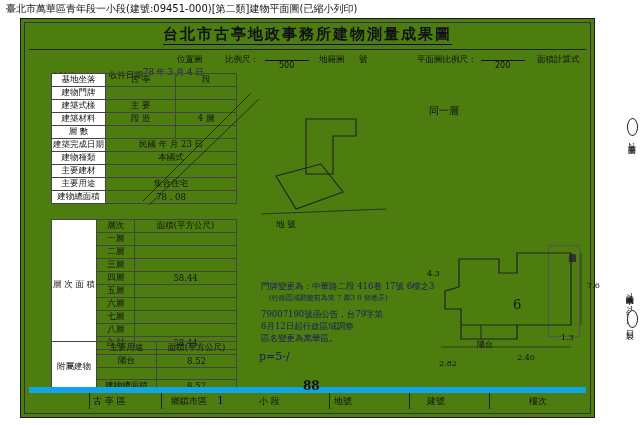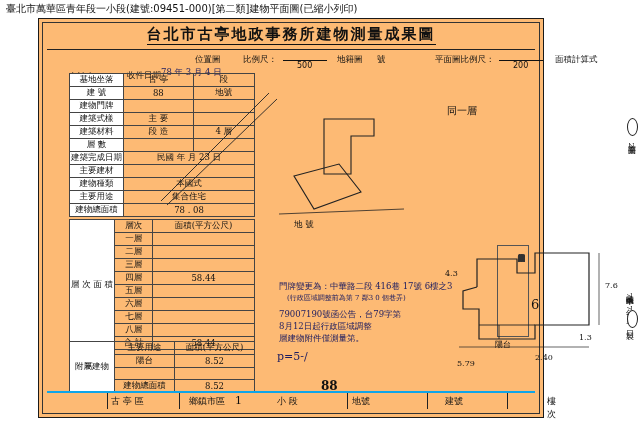--- a/index.html
+++ b/index.html
@@ -13,24 +13,24 @@
 
   
   .caption{
     position:absolute;left:6px;top:2px;
     font-size:10px;color:#111;white-space:nowrap;
     letter-spacing:0px;
   }
 
   
   .doc{
-    position:absolute;left:38px;top:18px;
-    width:506px;height:400px;
+    position:absolute;left:20px;top:18px;
+    width:575px;height:400px;
     border:1.6px solid #1a1a1a;
-    background:#fdba74;
+    background:#4d7c0f;
     box-sizing:border-box;
   }
   .doc-inner{
     position:absolute;left:3px;top:3px;right:3px;bottom:3px;
     border:0.8px solid #333;
   }
 
   .title{
     position:absolute;left:0;top:6px;width:100%;
     text-align:center;
@@ -65,21 +65,21 @@
     margin-top:48px;
   }
   .big{font-size:11px;}
 
   
   .t{position:absolute;font-size:8.5px;color:#111;white-space:nowrap;
      font-family:"DejaVu Serif","Liberation Serif",serif;}
   .tH{color:#1b1b60;}
 
   
-  .bottombar{position:absolute;left:8px;right:8px;bottom:8px;height:16px;border-top:2px solid #0ea5e9;}
+  .bottombar{position:absolute;left:8px;right:8px;bottom:8px;height:16px;border-top:6px solid #0ea5e9;}
   .bottombar .cellx{position:absolute;top:2px;font-size:9px;color:#111;
      font-family:"DejaVu Serif","Liberation Serif",serif;}
   .vsep{position:absolute;width:0;border-left:1px solid #222;}
 
   
   .drawbox{position:absolute;left:430px;top:232px;width:140px;height:110px;}
   svg{overflow:visible;}
 
   
   .side{
@@ -135,25 +135,20 @@
     <div class="t" style="left:408px;top:85px;font-size:10px;">同一層</div>
 
     <table class="tbl">
       <tbody>
           <tr>
             <td class="lab">基地坐落</td>
             <td class="hand">古 亭</td>
             <td>段</td>
           </tr>
       <tr>
-            <td class="lab">建 號</td>
-            <td class="hand big">88</td>
-            <td>地號</td>
-          </tr>
-      <tr>
             <td class="lab">建物門牌</td>
             <td class="hand"></td>
             <td></td>
           </tr>
       <tr>
             <td class="lab">建築式樣</td>
             <td class="hand">主 要</td>
             <td></td>
           </tr>
       <tr>
@@ -164,26 +159,26 @@
       <tr>
             <td class="lab">層 數</td>
             <td class="hand"></td>
             <td></td>
           </tr>
       <tr>
             <td class="lab">建築完成日期</td>
             <td class="hand" colspan="2">民國 年 月 23 日</td>
           </tr>
       <tr>
+            <td class="lab">建物種類</td>
+            <td class="hand" colspan="2">本國式</td>
+          </tr>
+      <tr>
             <td class="lab">主要建材</td>
             <td class="hand" colspan="2"></td>
-          </tr>
-      <tr>
-            <td class="lab">建物種類</td>
-            <td class="hand" colspan="2">本國式</td>
           </tr>
       <tr>
             <td class="lab">主要用途</td>
             <td class="hand" colspan="2">集合住宅</td>
           </tr>
       <tr>
             <td class="lab">建物總面積</td>
             <td class="hand big" colspan="2">78 . 08</td>
           </tr>
     </tbody>
@@ -266,21 +261,21 @@
 
     <svg style="position:absolute;left:120px;top:70px;" width="140" height="120">
       <line x1="2" y1="112" x2="110" y2="4" stroke="#222" stroke-width="0.9"></line>
       <line x1="8" y1="116" x2="118" y2="10" stroke="#222" stroke-width="0.9"></line>
     </svg>
 
     <div class="note-box" style="left:240px;top:262px;">門牌變更為：中華路二段 416巷 17號 6樓之3</div>
     <div class="note-box" style="left:248px;top:274px;font-size:7px;">(行政區域調整前為第 7 鄰3 0 個巷弄)</div>
     <div class="note-box" style="left:240px;top:290px;text-align:right;">79007190號函公告，台79字第</div>
     <div class="note-box" style="left:240px;top:302px;">8月12日起行政區域調整</div>
-    <div class="note-box" style="left:240px;top:314px;">層建物附件僅測量第。</div>
+    <div class="note-box" style="left:240px;top:314px;">區名變更為萬華區。</div>
     <div class="note-box" style="left:238px;top:332px;font-size:11px;">p=5-/</div>
 
 
     <div class="stamp" style="right:14px;top:226px;height:86px;width:26px;">依據本所建物測量成果圖影本與原本相符</div>
 
     <svg class="drawbox" style="left:400px;top:228px;" width="175" height="115">
 
       <polyline points="38,40 38,12 78,12 78,26 96,26 96,6 150,6 150,36" fill="none" stroke="#222" stroke-width="1.2"></polyline>
 
       <polyline points="150,36 150,78 96,78 96,92 40,92 40,62 24,62 24,44 38,40" fill="none" stroke="#222" stroke-width="1.2"></polyline>
@@ -288,21 +283,21 @@
       <line x1="60" y1="78" x2="60" y2="92" stroke="#222" stroke-width="0.9"></line>
       <line x1="40" y1="78" x2="96" y2="78" stroke="#222" stroke-width="0.9"></line>
 
       <line x1="20" y1="100" x2="150" y2="100" stroke="#222" stroke-width="0.7"></line>
       <line x1="160" y1="6" x2="160" y2="78" stroke="#222" stroke-width="0.7"></line>
     </svg>
     <div class="t" style="left:492px;top:278px;font-size:13px;">6</div>
     <div class="t" style="left:456px;top:320px;font-size:8px;">陽台</div>
     <div class="t" style="left:566px;top:262px;font-size:8px;">7.6</div>
     <div class="t" style="left:406px;top:250px;font-size:8px;">4.3</div>
-    <div class="t" style="left:418px;top:340px;font-size:8px;">5.79</div>
+    <div class="t" style="left:418px;top:340px;font-size:8px;">2.82</div>
     <div class="t" style="left:496px;top:334px;font-size:8px;">2.40</div>
     <div class="t" style="left:540px;top:314px;font-size:8px;">1.3</div>
 
     <div class="bottombar">
       <div class="vsep" style="left:60px;top:0;height:16px;"></div>
       <div class="vsep" style="left:132px;top:0;height:16px;"></div>
       <div class="vsep" style="left:300px;top:0;height:16px;"></div>
       <div class="vsep" style="left:380px;top:0;height:16px;"></div>
       <div class="vsep" style="left:460px;top:0;height:16px;"></div>
       <div class="cellx" style="left:64px;">古 亭 區</div>

